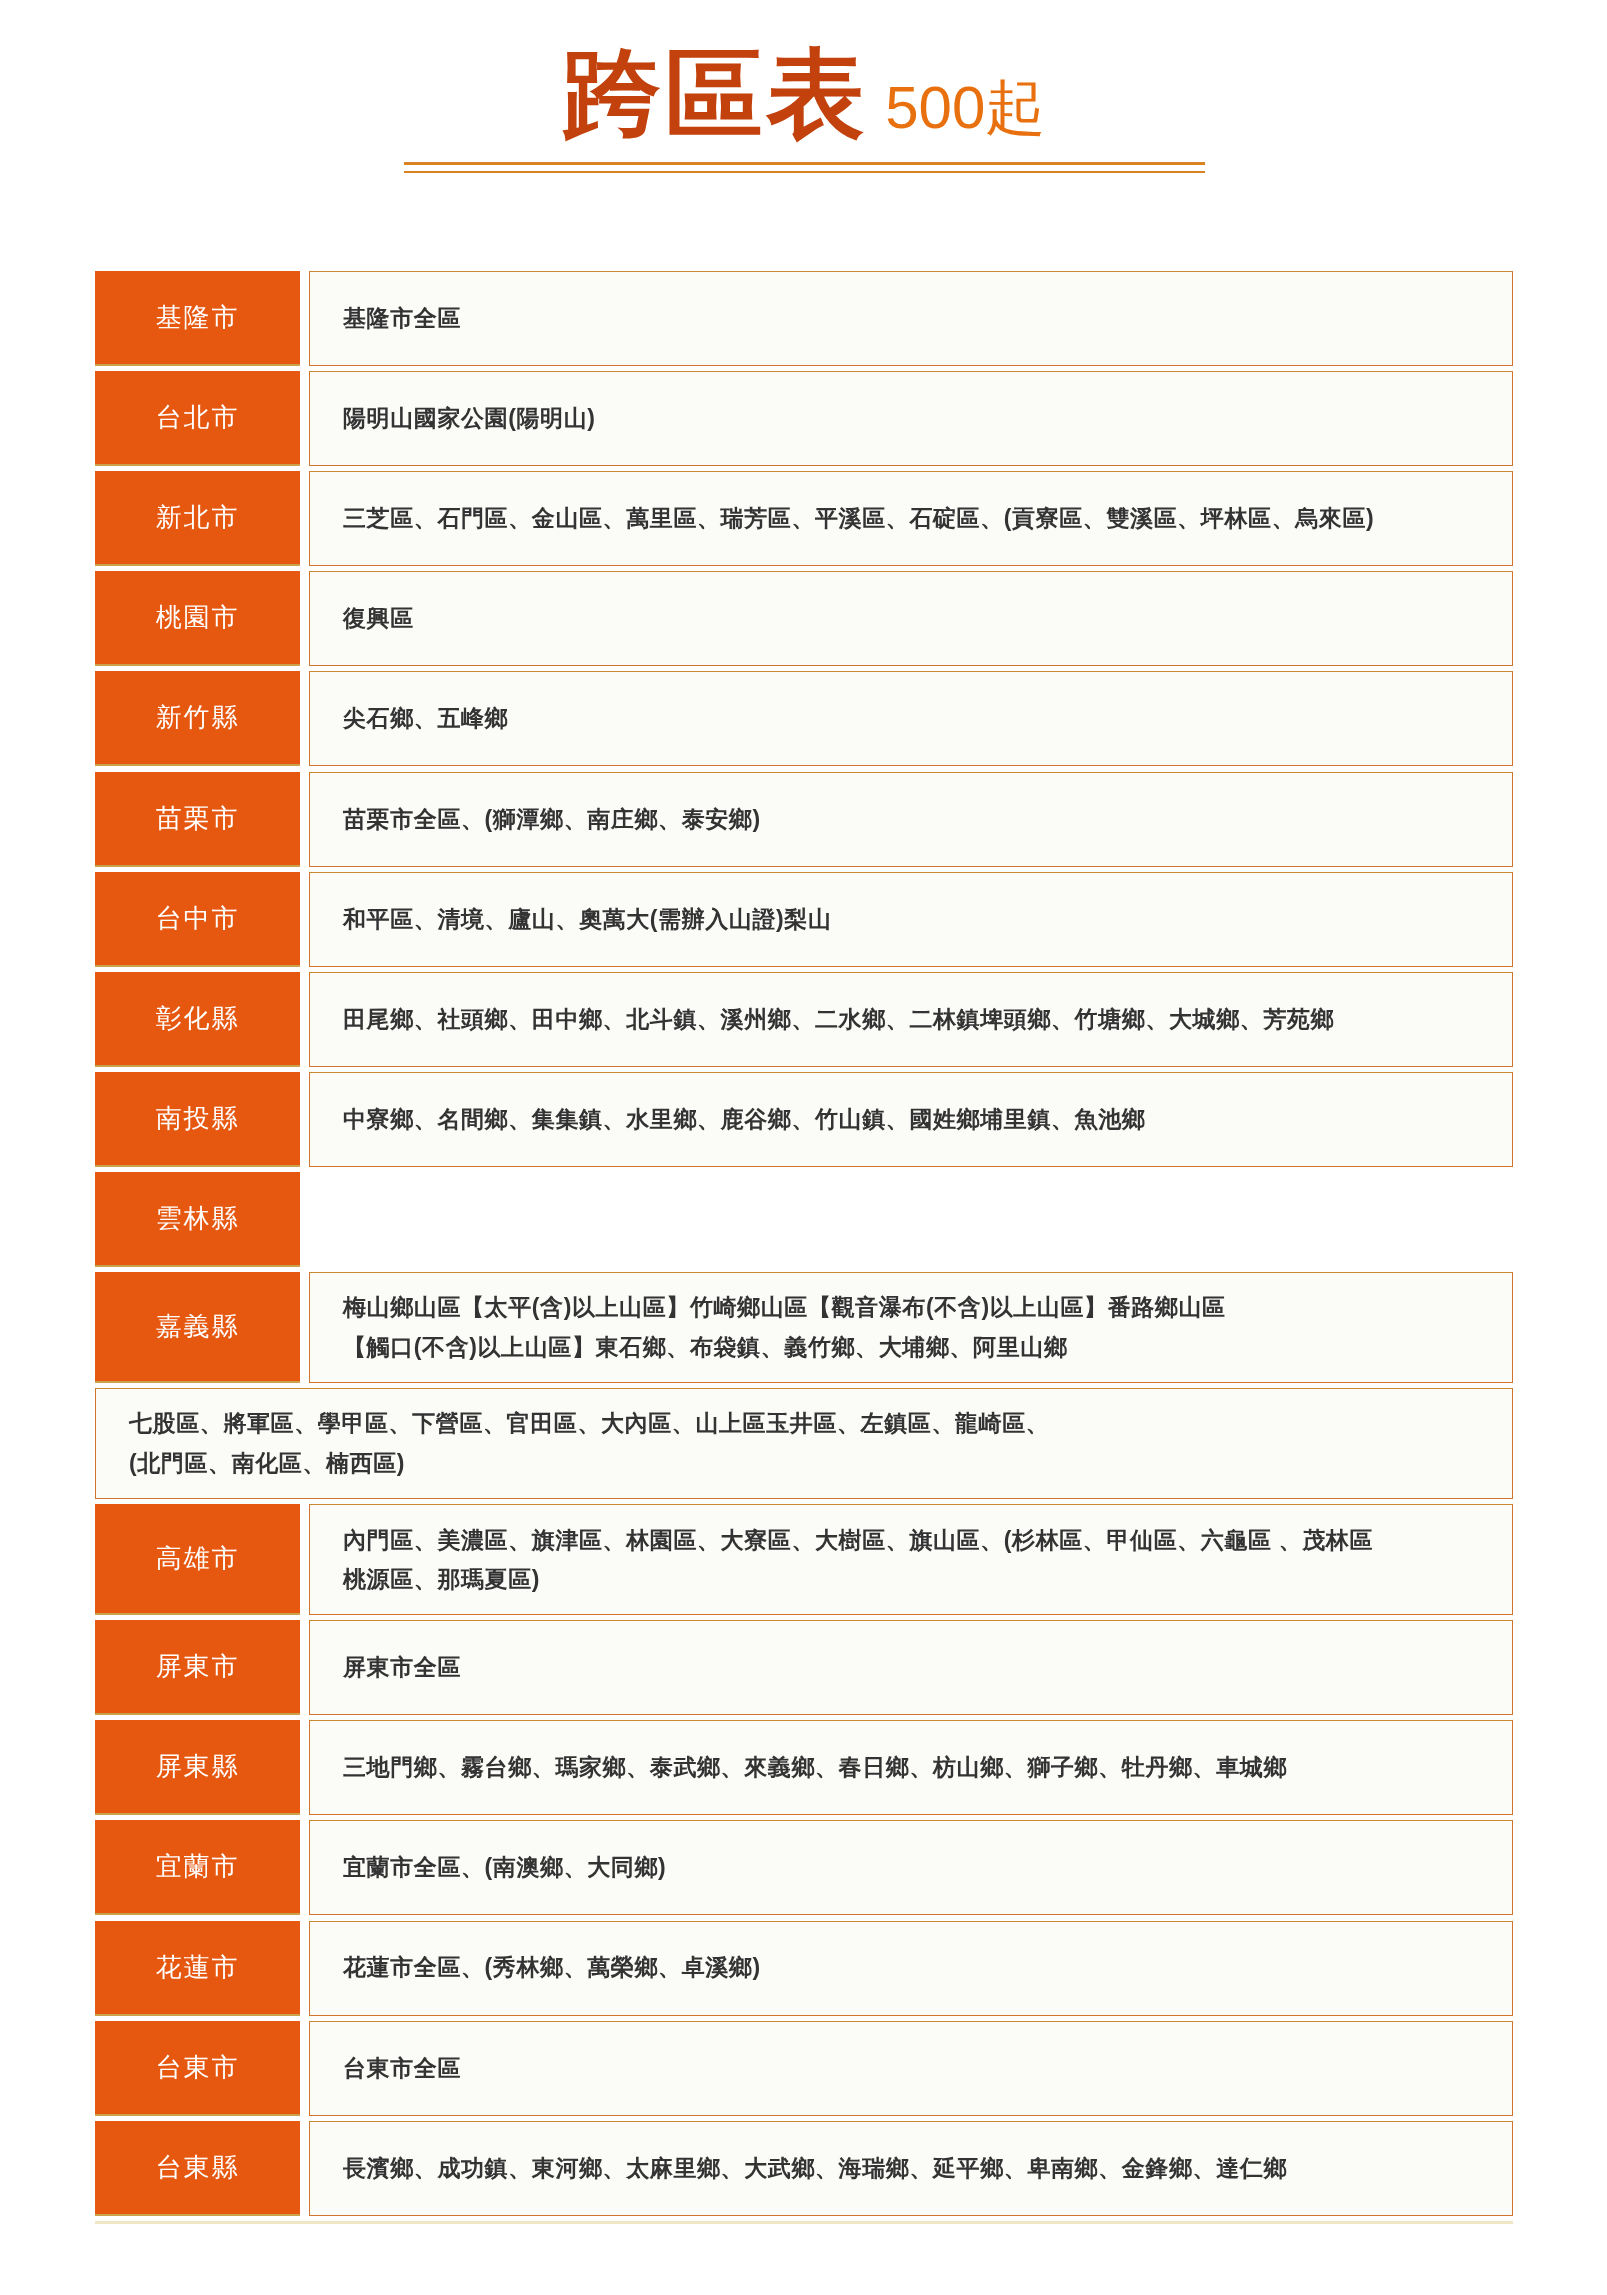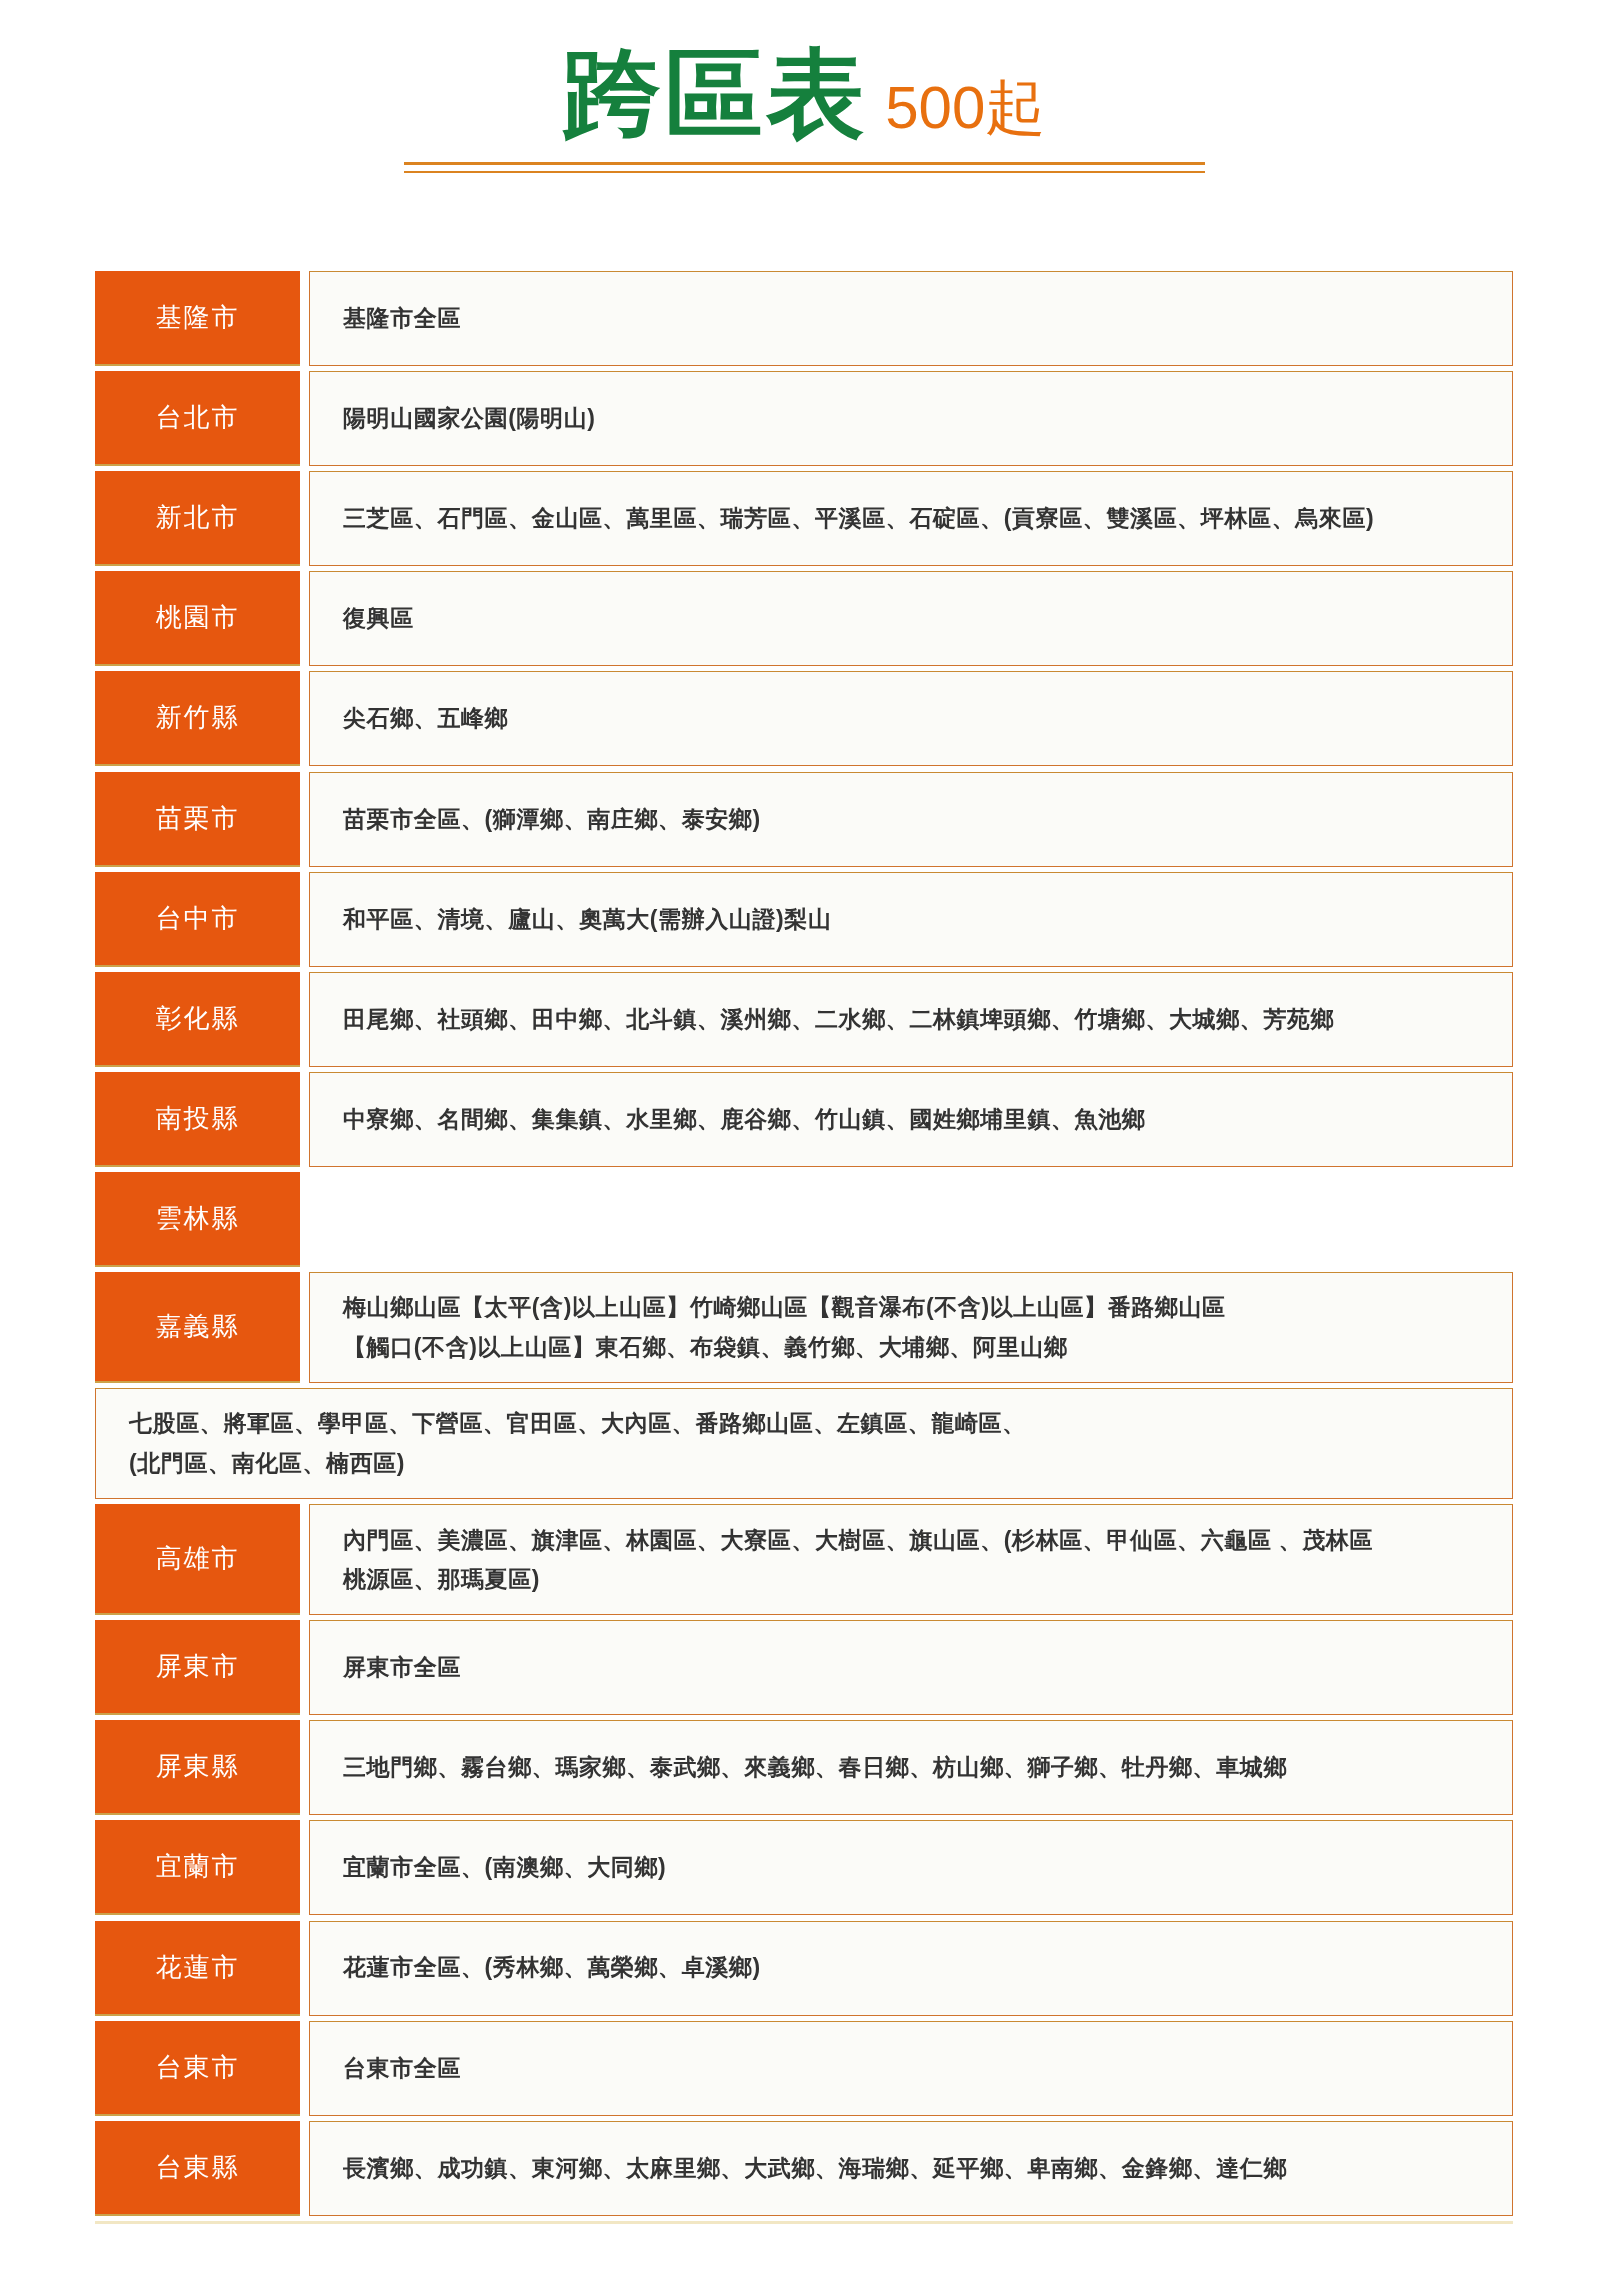--- a/index.html
+++ b/index.html
@@ -14,21 +14,21 @@
   
   .title-block{
     padding-top:45px;
     text-align:center;
     white-space:nowrap;
   }
   .title-main{
     font-size:98px;
     line-height:1;
     font-weight:700;
-    color:#15803d;
+    color:#c2410c;
     letter-spacing:3.9px;
   }
   .title-suffix{
     font-size:60px;
     line-height:1;
     font-weight:400;
     color:#E8700F;
     margin-left:16.7px;
   }
   .title-divider{
@@ -130,21 +130,21 @@
       </div>
       <div class="row">
         <div class="cell-region">雲林縣</div>
       </div>
       <div class="row">
         <div class="cell-region">嘉義縣</div>
         <div class="cell-areas">梅山鄉山區【太平(含)以上山區】竹崎鄉山區【觀音瀑布(不含)以上山區】番路鄉山區
 【觸口(不含)以上山區】東石鄉、布袋鎮、義竹鄉、大埔鄉、阿里山鄉</div>
       </div>
       <div class="row">
-        <div class="cell-areas">七股區、將軍區、學甲區、下營區、官田區、大內區、番路鄉山區、左鎮區、龍崎區、
+        <div class="cell-areas">七股區、將軍區、學甲區、下營區、官田區、大內區、山上區玉井區、左鎮區、龍崎區、
 (北門區、南化區、楠西區)</div>
       </div>
       <div class="row">
         <div class="cell-region">高雄市</div>
         <div class="cell-areas">內門區、美濃區、旗津區、林園區、大寮區、大樹區、旗山區、(杉林區、甲仙區、六龜區 、茂林區
 桃源區、那瑪夏區)</div>
       </div>
       <div class="row">
         <div class="cell-region">屏東市</div>
         <div class="cell-areas">屏東市全區</div>

